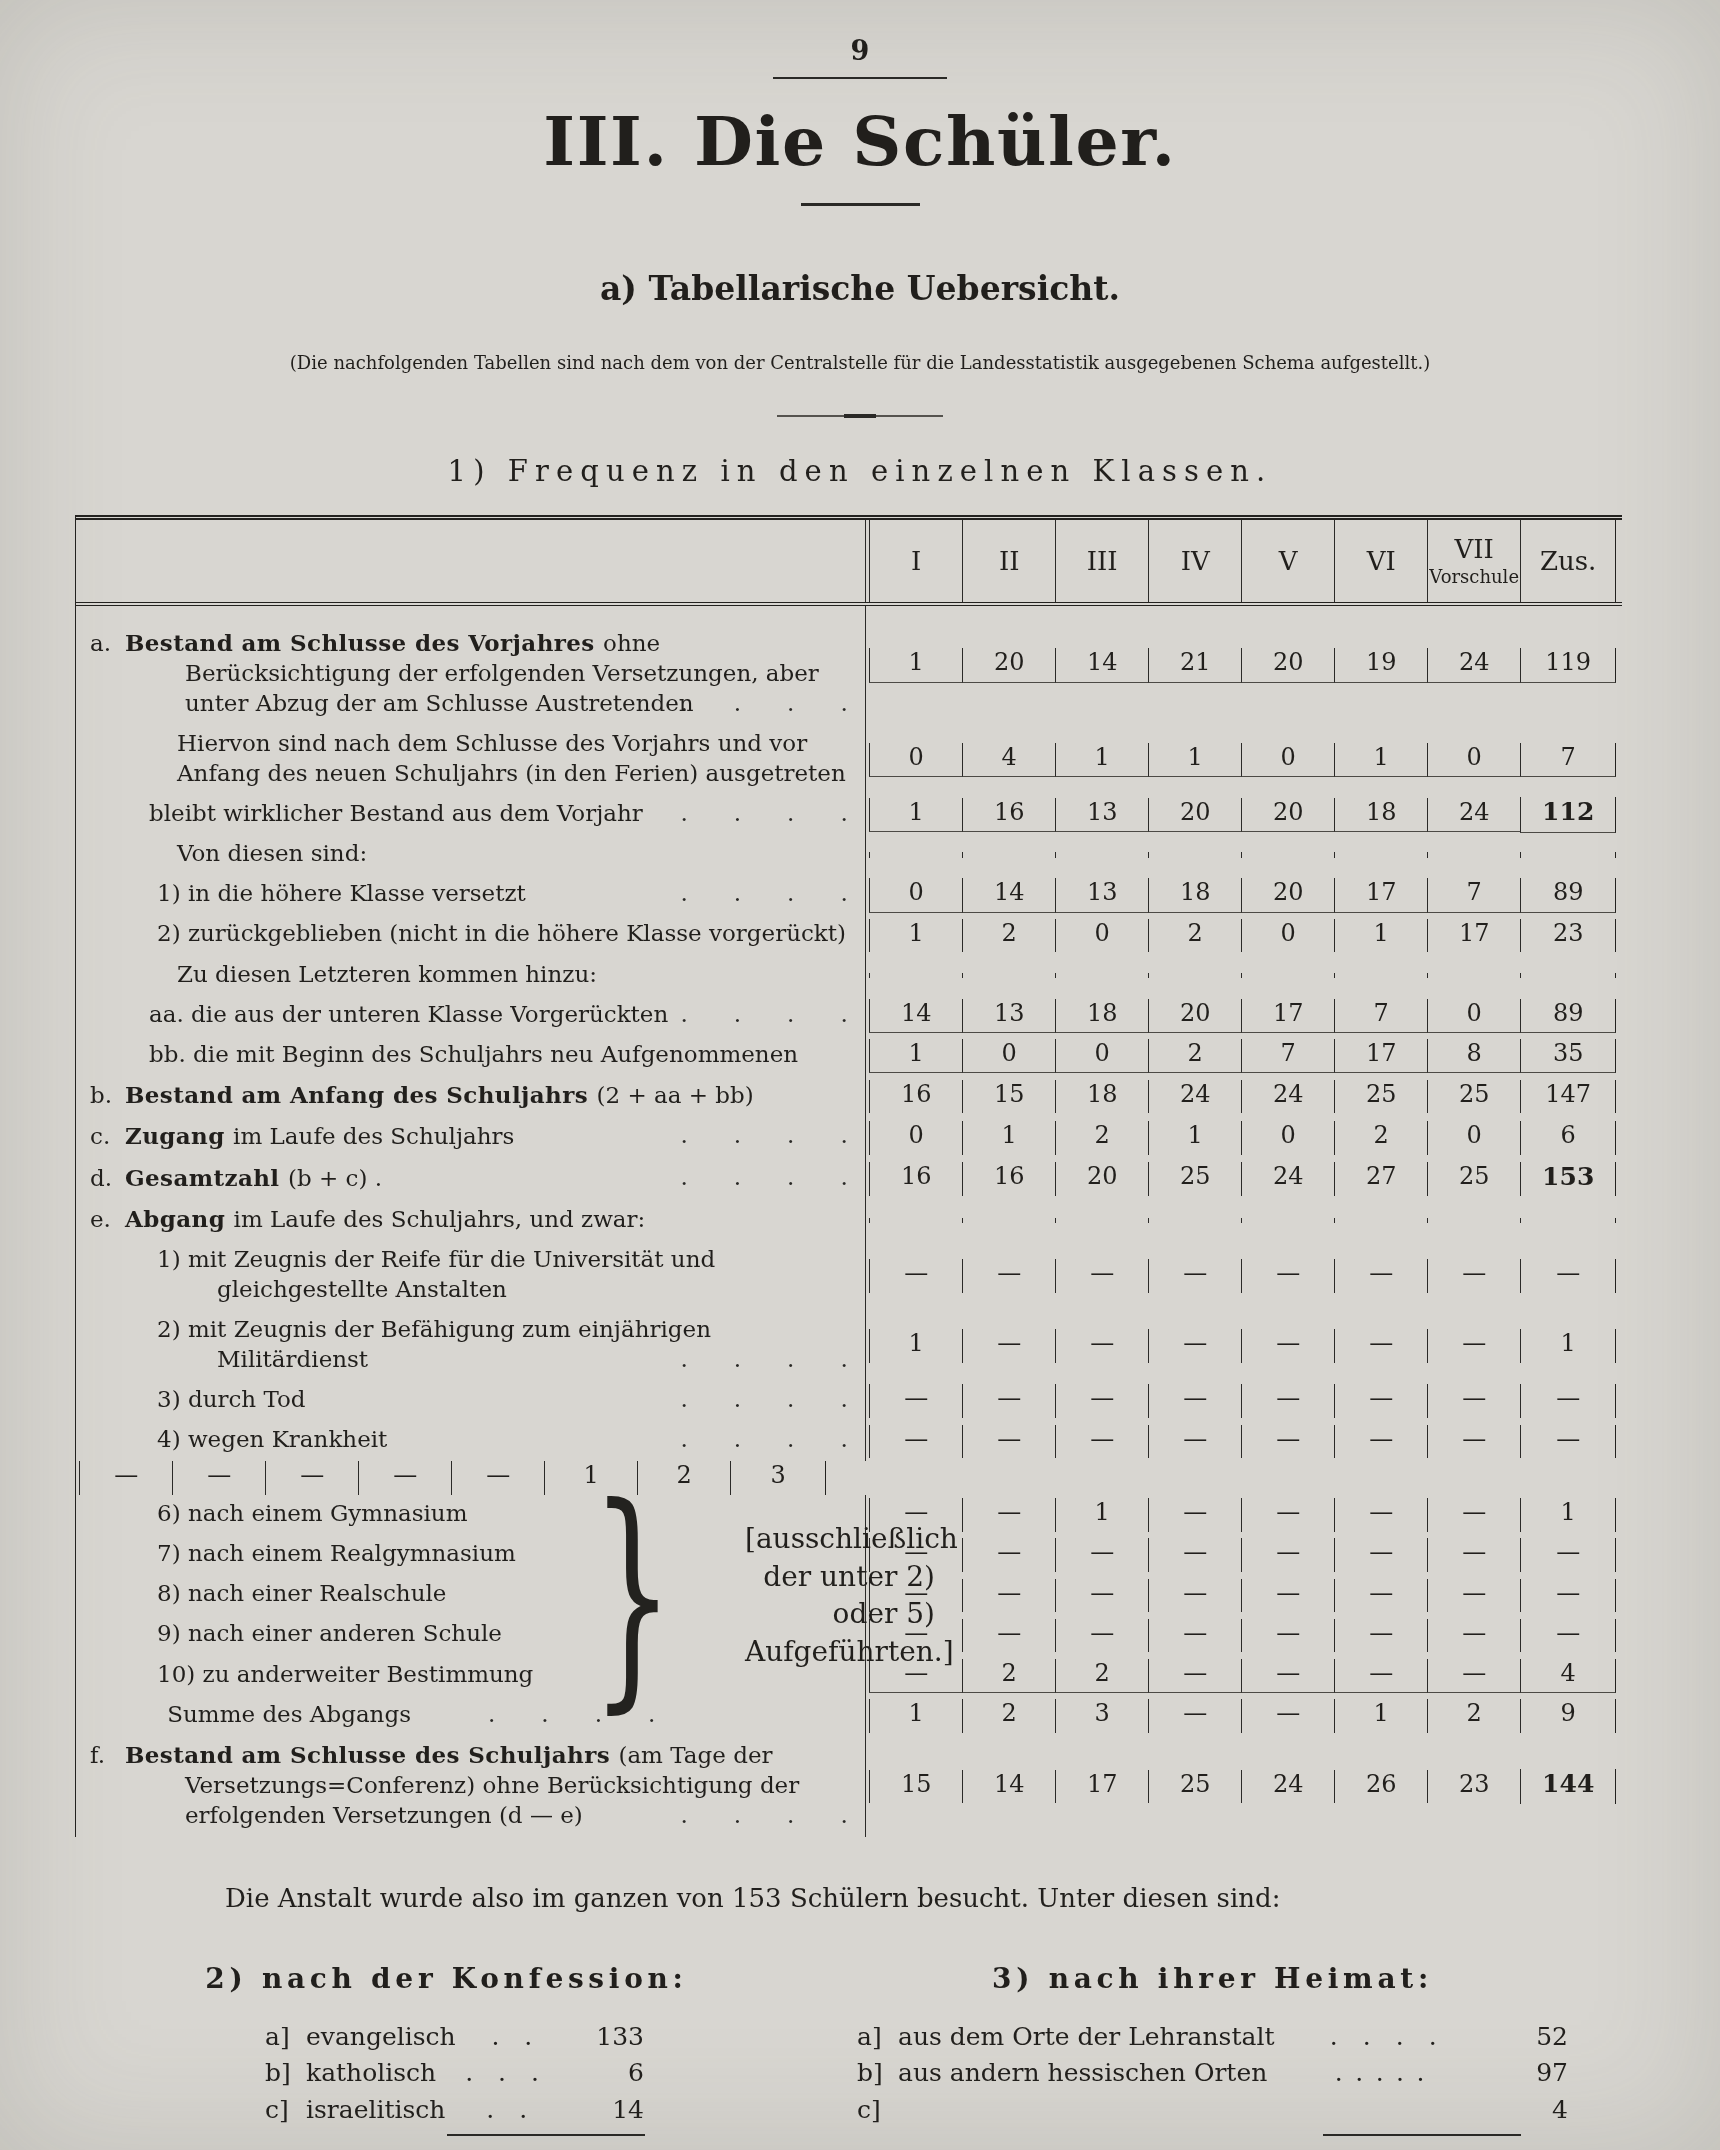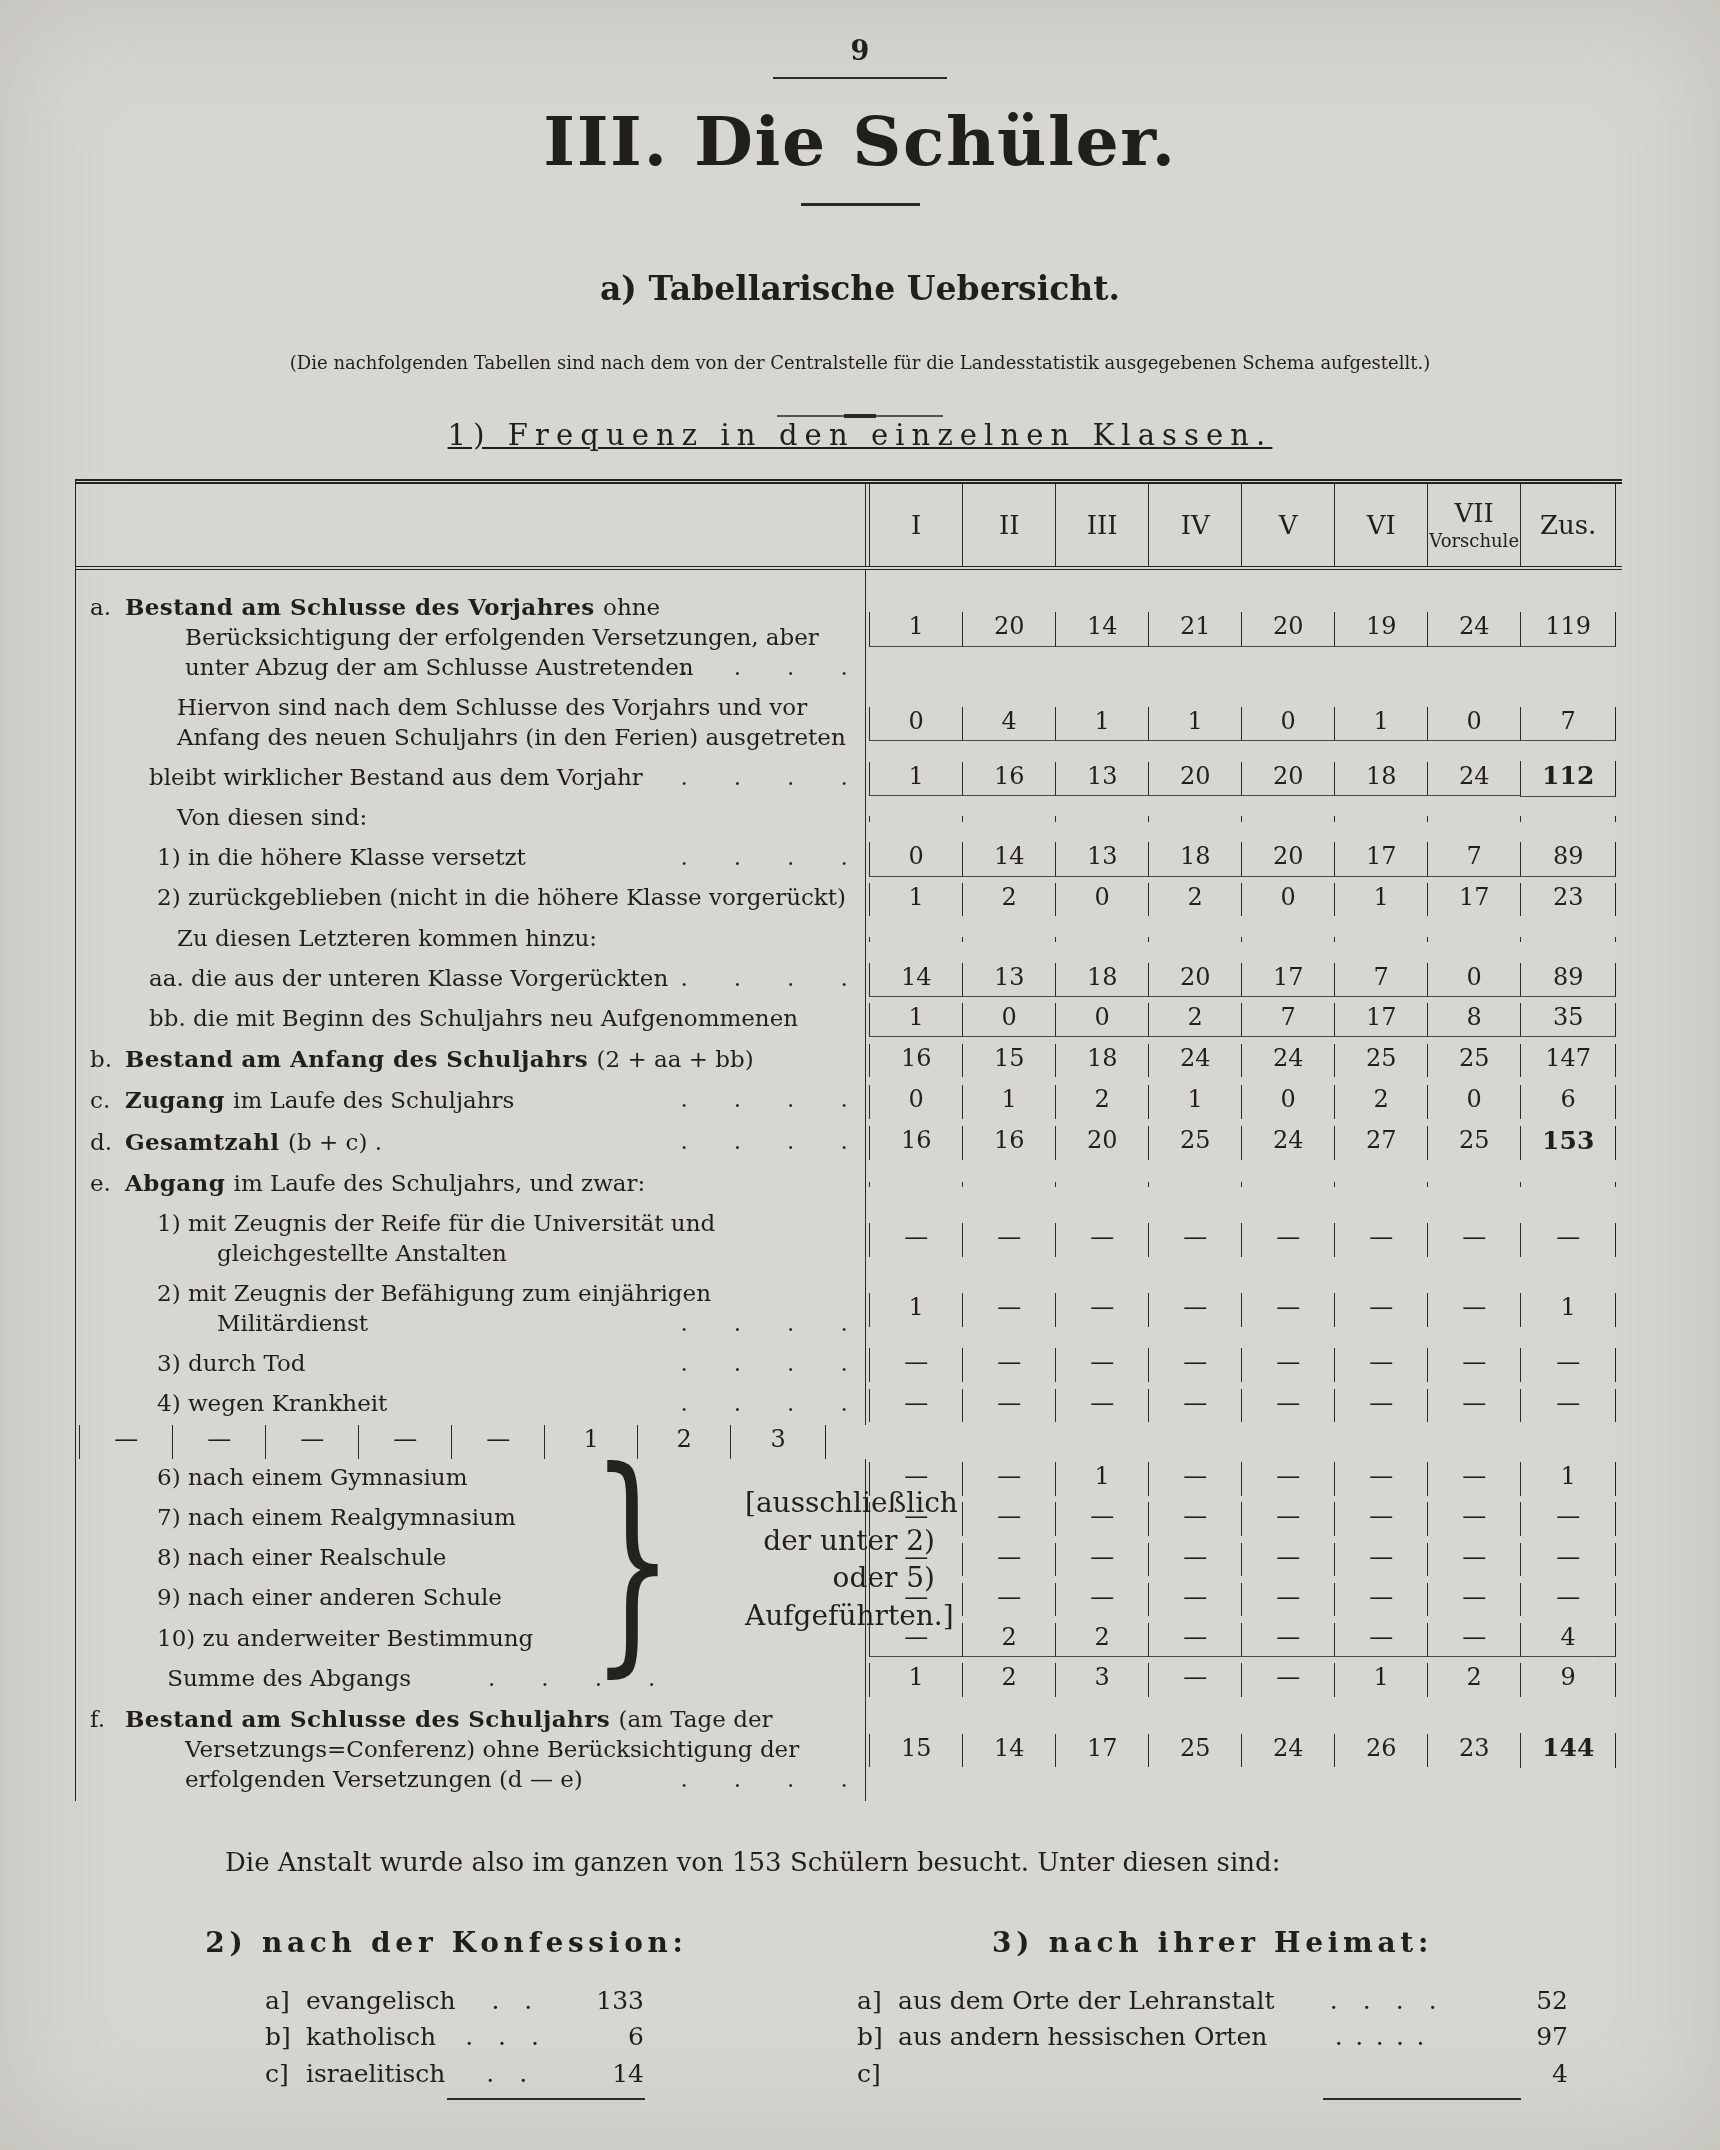--- a/index.html
+++ b/index.html
@@ -10,21 +10,21 @@
   
   .pagenum{margin-top:35px;text-align:center;font-size:27px;font-weight:bold;}
   .pagenum-rule{width:174px;height:2.4px;background:#2a2926;margin:11px auto 0 auto;}
   .doc-title{margin-top:22px;text-align:center;font-size:68px;font-weight:bold;letter-spacing:1.6px;}
   .title-rule{width:119px;height:2.4px;background:#2a2926;margin:22px auto 0 auto;}
   .sec-a{margin-top:63px;text-align:center;font-size:33px;font-weight:bold;}
   .schema-note{margin-top:44px;text-align:center;font-size:18px;}
   .mini-divider{width:166px;height:4px;margin:41px auto 0 auto;position:relative;}
   .mini-divider::before{content:"";position:absolute;left:0;right:0;top:1.6px;height:1.6px;background:#55534e;}
   .mini-divider::after{content:"";position:absolute;left:67px;width:32px;top:0;height:4px;background:#2a2926;}
-  .table-title{text-align:center;font-size:29px;letter-spacing:7.1px;text-decoration:underline;}
+  .table-title{margin-top:36px;text-align:center;font-size:29px;letter-spacing:7.1px;}
 
   
   .ftable{margin:27px 0 0 75px;width:1547px;border-top:5.5px double #23221f;
           border-left:1.6px solid #23221f;box-sizing:border-box;}
   .thead{display:flex;border-bottom:4.7px double #23221f;min-height:82px;align-items:stretch;}
   .thl{flex:0 0 790px;border-right:0.8px solid #2b2a28;box-sizing:border-box;}
   .th{flex:0 0 93px;box-sizing:border-box;border-left:0.8px solid #2b2a28;display:flex;flex-direction:column;
       justify-content:center;align-items:center;font-size:26px;}
   .th.c0{margin-left:3.2px;}
   .th.c7{flex-basis:96px;border-right:1.6px solid #23221f;}

